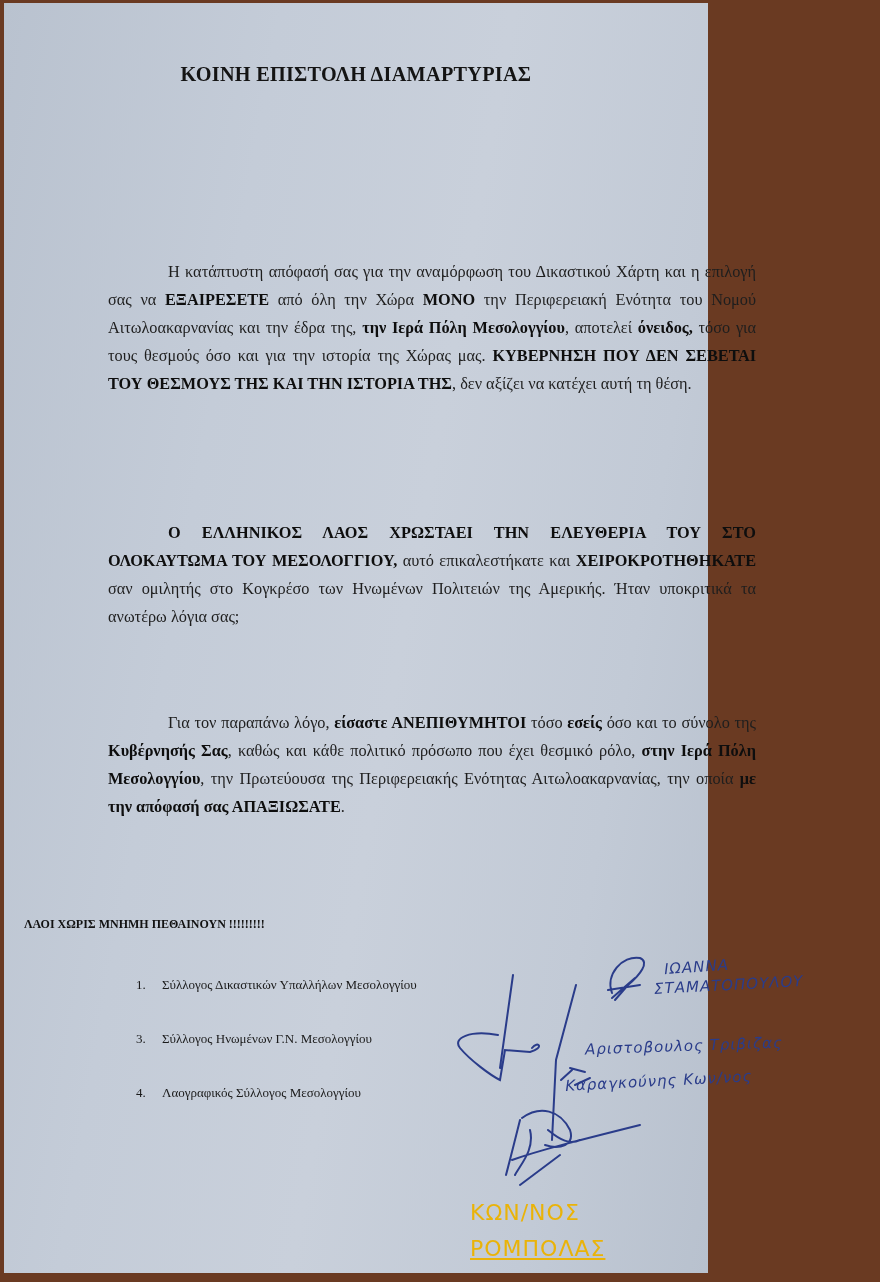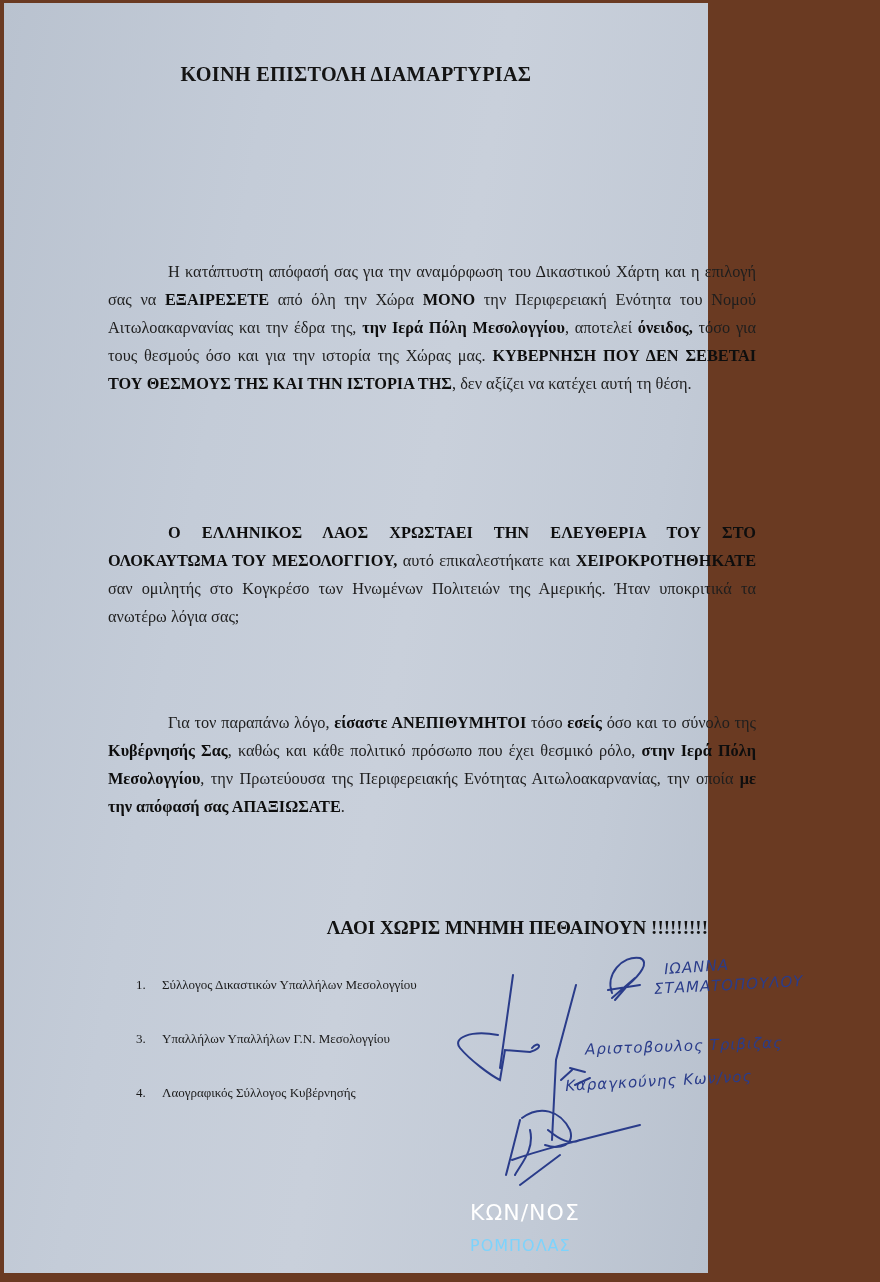--- a/index.html
+++ b/index.html
@@ -27,58 +27,58 @@
     position: absolute; left: 104px; width: 648px;
     font-size: 16.3px; line-height: 28px; color: #1e1e1e;
     text-align: justify;
   }
   .para b { color: #0e0e0e; }
   .indent { text-indent: 60px; }
   .p1 { top: 255px; }
   .p2 { top: 516px; }
   .p3 { top: 706px; }
   .slogan {
-    position: absolute; left: 0; right: 0; top: 914px; text-align: right;
-    font-size: 19px; font-weight: bold; color: #121212; margin-left: 20px;
+    position: absolute; left: 0; right: 0; top: 914px; text-align: left;
+    font-size: 12px; font-weight: bold; color: #121212; margin-left: 20px;
   }
   .signatories { position: absolute; left: 132px; top: 965px; }
   .signatory { font-size: 13px; color: #1a1a1a; height: 54px; line-height: 34px; white-space: nowrap; }
   .signatory .num { display: inline-block; width: 26px; }
   .handwriting {
     position: absolute; font-family: "DejaVu Sans", sans-serif; color: #2a3c8a;
     font-style: italic; letter-spacing: 1px; white-space: nowrap;
   }
   .hw1a { left: 664px; top: 958px; font-size: 15px; transform: rotate(-4deg); }
   .hw1b { left: 654px; top: 976px; font-size: 15px; transform: rotate(-3deg); }
   .hw2 { left: 585px; top: 1037px; font-size: 15px; transform: rotate(-2deg); }
   .hw3 { left: 565px; top: 1072px; font-size: 15px; transform: rotate(-3deg); }
-  .hw4a { left: 470px; top: 1200px; font-size: 22px; font-style: normal; color: #ffffff; }
-  .hw4b { left: 470px; top: 1236px; font-size: 16px; font-style: normal; color: #7dd3fc; }
+  .hw4a { left: 470px; top: 1200px; font-size: 22px; font-style: normal; color: #eab308; }
+  .hw4b { left: 470px; top: 1236px; font-size: 22px; font-style: normal; color: #eab308; text-decoration: underline; }
   svg.sig { position: absolute; left: 0; top: 0; width: 880px; height: 1282px; pointer-events: none; }
 </style>
 </head>
 <body>
 
 <div class="paper">
 
   <div class="title">ΚΟΙΝΗ ΕΠΙΣΤΟΛΗ ΔΙΑΜΑΡΤΥΡΙΑΣ</div>
 
 
   <div class="para p1 indent"><span>Η κατάπτυστη απόφασή σας για την αναμόρφωση του Δικαστικού Χάρτη και η επιλογή σας να </span><b>ΕΞΑΙΡΕΣΕΤΕ</b><span> από όλη την Χώρα </span><b>ΜΟΝΟ</b><span> την Περιφερειακή Ενότητα του Νομού Αιτωλοακαρνανίας και την έδρα της, </span><b>την Ιερά Πόλη Μεσολογγίου</b><span>, αποτελεί </span><b>όνειδος,</b><span> τόσο για τους θεσμούς όσο και για την ιστορία της Χώρας μας. </span><b>ΚΥΒΕΡΝΗΣΗ ΠΟΥ ΔΕΝ ΣΕΒΕΤΑΙ ΤΟΥ ΘΕΣΜΟΥΣ ΤΗΣ ΚΑΙ ΤΗΝ ΙΣΤΟΡΙΑ ΤΗΣ</b><span>, δεν αξίζει να κατέχει αυτή τη θέση.</span></div>
 
   <div class="para p2 indent"><b>Ο ΕΛΛΗΝΙΚΟΣ ΛΑΟΣ ΧΡΩΣΤΑΕΙ ΤΗΝ ΕΛΕΥΘΕΡΙΑ ΤΟΥ ΣΤΟ ΟΛΟΚΑΥΤΩΜΑ ΤΟΥ ΜΕΣΟΛΟΓΓΙΟΥ,</b><span> αυτό επικαλεστήκατε και </span><b>ΧΕΙΡΟΚΡΟΤΗΘΗΚΑΤΕ</b><span> σαν ομιλητής στο Κογκρέσο των Ηνωμένων Πολιτειών της Αμερικής. Ήταν υποκριτικά τα ανωτέρω λόγια σας;</span></div>
 
   <div class="para p3 indent"><span>Για τον παραπάνω λόγο, </span><b>είσαστε ΑΝΕΠΙΘΥΜΗΤΟΙ</b><span> τόσο </span><b>εσείς</b><span> όσο και το σύνολο της </span><b>Κυβέρνησής Σας</b><span>, καθώς και κάθε πολιτικό πρόσωπο που έχει θεσμικό ρόλο, </span><b>στην Ιερά Πόλη Μεσολογγίου</b><span>, την Πρωτεύουσα της Περιφερειακής Ενότητας Αιτωλοακαρνανίας, την οποία </span><b>με την απόφασή σας ΑΠΑΞΙΩΣΑΤΕ</b><span>.</span></div>
 
   <div class="slogan">ΛΑΟΙ ΧΩΡΙΣ ΜΝΗΜΗ ΠΕΘΑΙΝΟΥΝ !!!!!!!!!</div>
 
   <div class="signatories">
     <div class="signatory"><span class="num">1.</span><span>Σύλλογος Δικαστικών Υπαλλήλων Μεσολογγίου</span></div>
-    <div class="signatory"><span class="num">3.</span><span>Υπαλλήλων Υπαλλήλων Γ.Ν. Μεσολογγίου</span></div>
-    <div class="signatory"><span class="num">4.</span><span>Λαογραφικός Σύλλογος Κυβέρνησής</span></div>
+    <div class="signatory"><span class="num">3.</span><span>Σύλλογος Ηνωμένων Γ.Ν. Μεσολογγίου</span></div>
+    <div class="signatory"><span class="num">4.</span><span>Λαογραφικός Σύλλογος Μεσολογγίου</span></div>
   </div>
 </div>
 
 <svg class="sig" viewBox="0 0 880 1282">
   <g fill="none" stroke="#2a3c8a" stroke-width="2" stroke-linecap="round">
 
     <path d="M612 993 C 605 975, 622 955, 640 958 C 650 962, 640 975, 628 985 L 615 1000 M 608 990 L 640 985 M 612 998 L 635 978"></path>
 
     <path d="M513 975 L 500 1068 M 498 1035 C 470 1030, 452 1038, 460 1048 C 470 1060, 490 1075, 500 1080 L 505 1050 L 530 1052 C 545 1048, 538 1040, 532 1048"></path>
     <path d="M576 985 L 556 1060 L 552 1140"></path>

